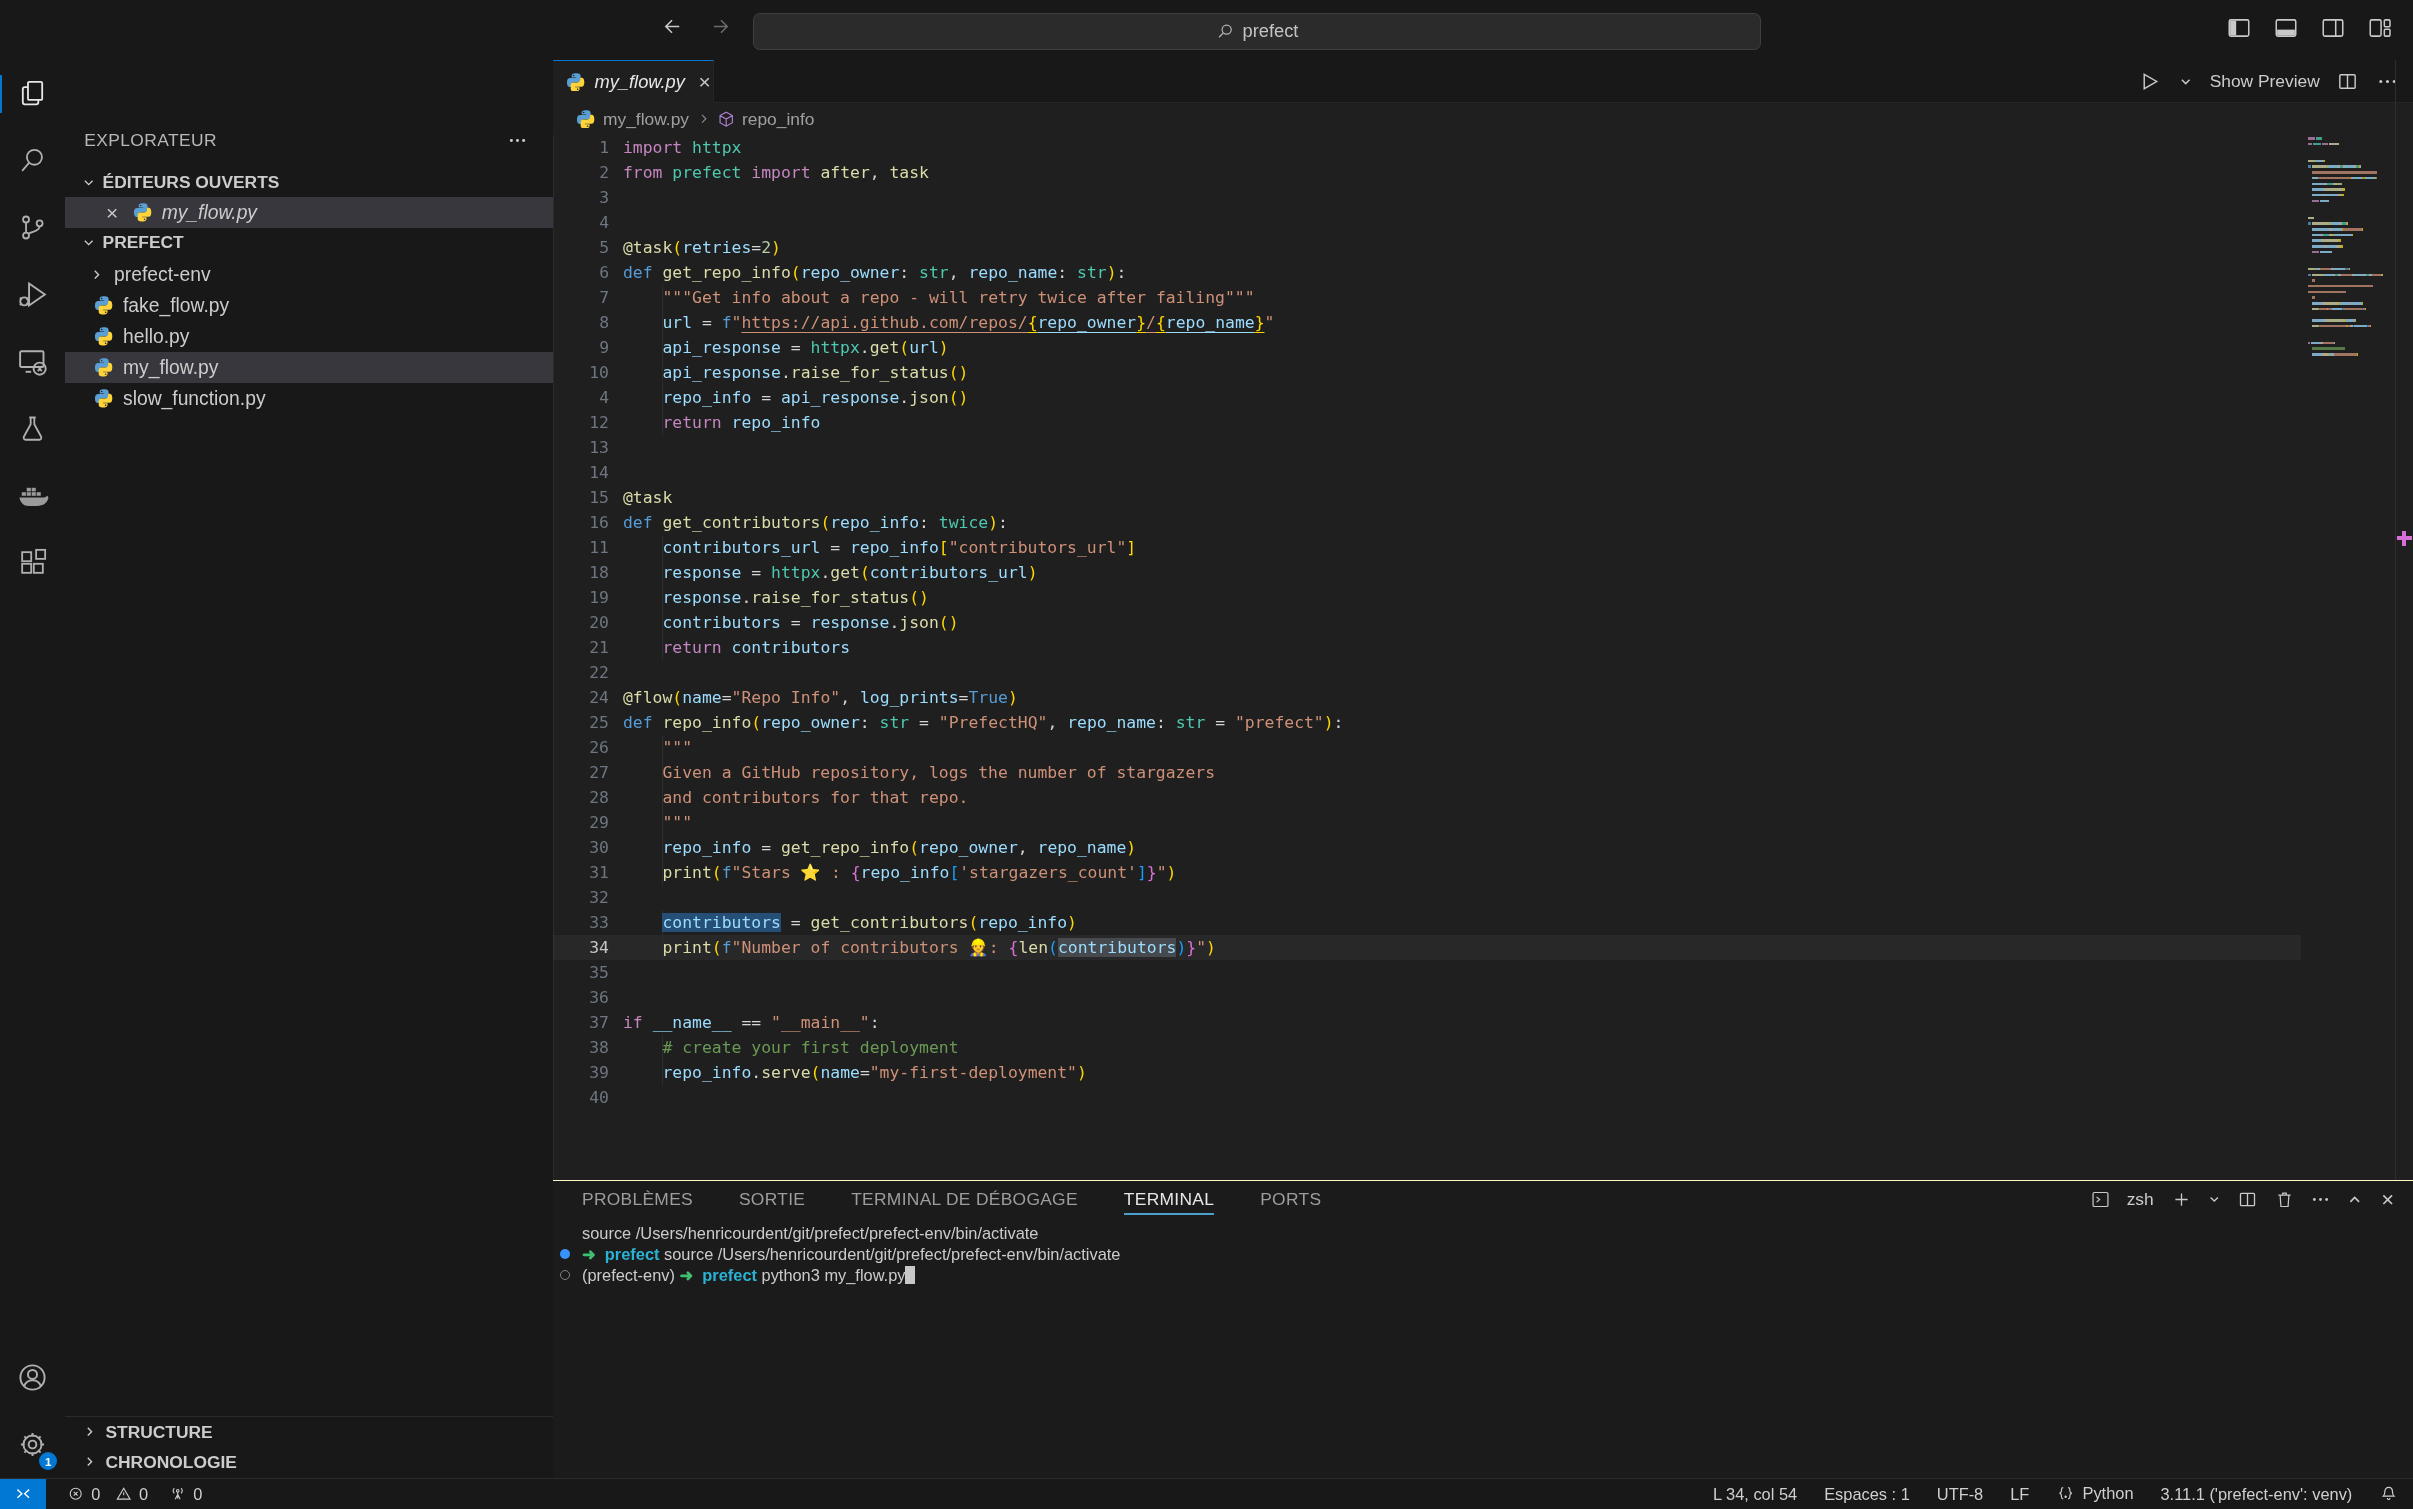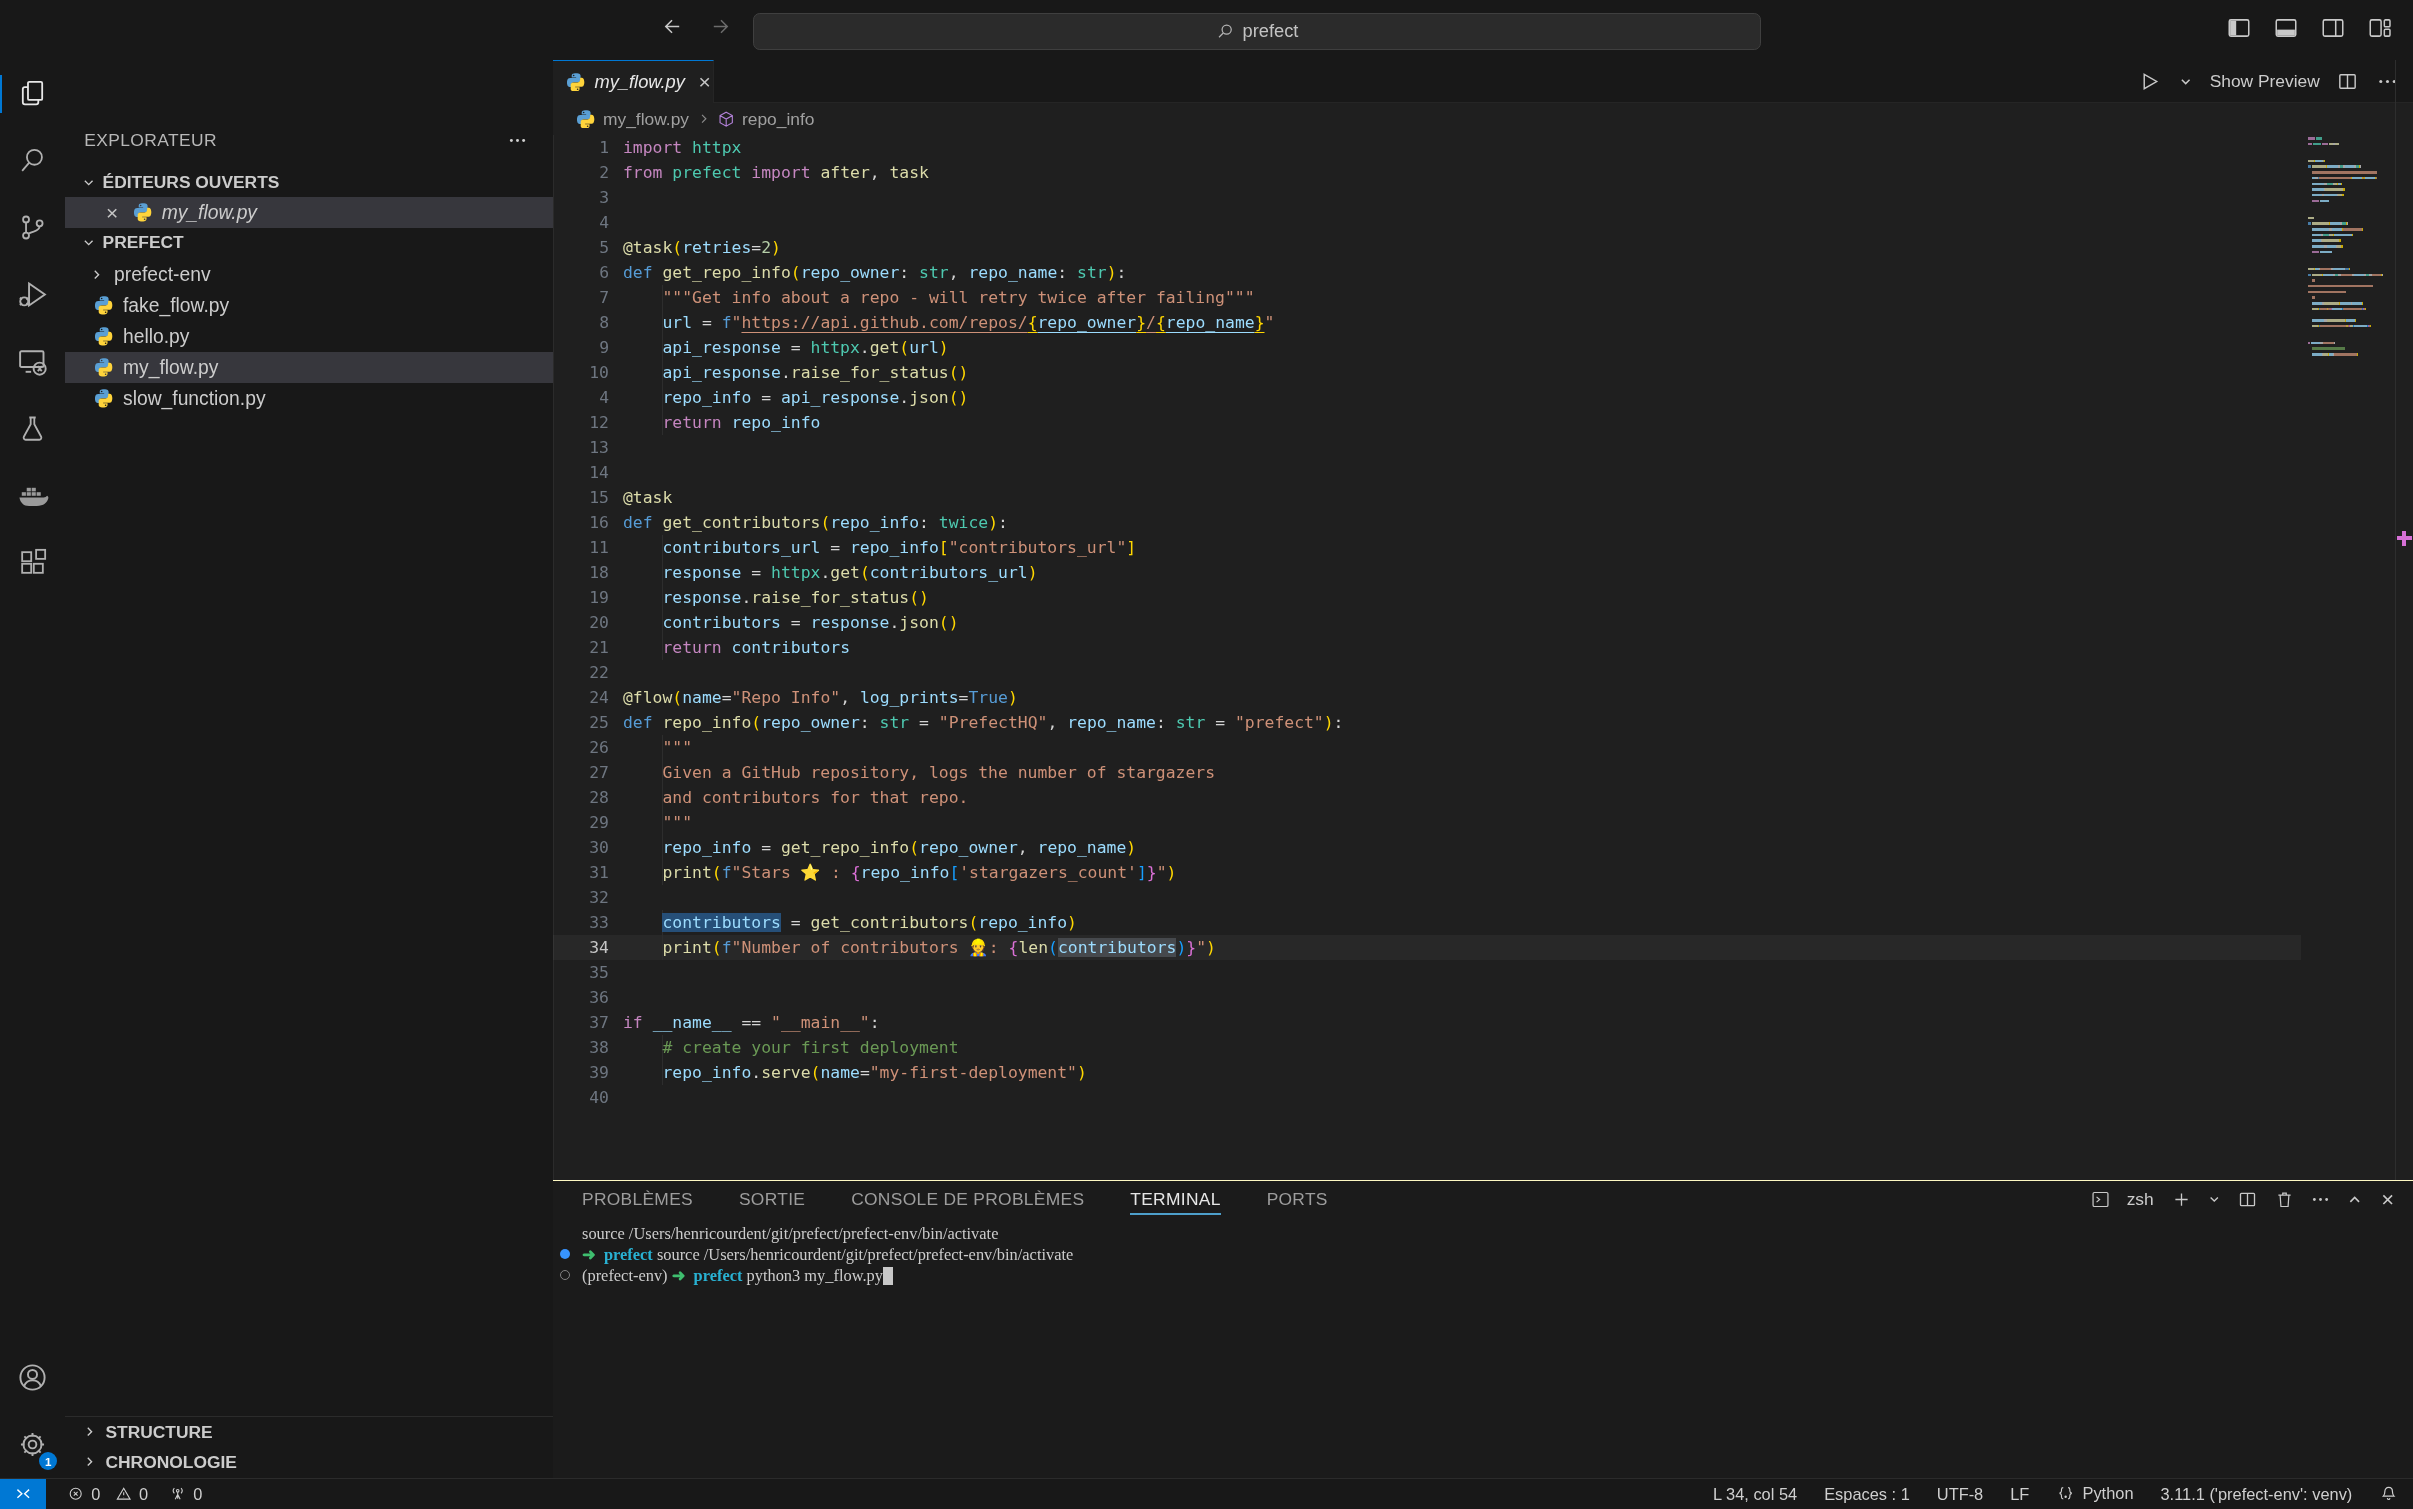--- a/index.html
+++ b/index.html
@@ -70,21 +70,21 @@
   .cursor-mark::after{content:"";position:absolute;left:5.3px;top:0;width:3.9px;height:14.5px;background:#d670d6;}
   
   .panel{position:absolute;left:553px;top:1180px;right:0;height:298px;background:#1b1b1b;border-top:1px solid #fef9c3;box-sizing:border-box;}
   .panel-tabs{position:absolute;left:29px;top:0;height:37px;display:flex;gap:46px;align-items:center;font-size:17.4px;color:#9d9d9d;letter-spacing:0.3px;}
   .panel-tab{position:relative;height:37px;display:flex;align-items:center;}
   .panel-tab.active{color:#e7e7e7;}
   .panel-tab.active::after{content:"";position:absolute;left:0;right:0;bottom:2.9px;height:1.9px;background:#4d9fcb;}
   .panel-acts{position:absolute;right:17.4px;top:0;height:37px;display:flex;align-items:center;gap:15.4px;color:#c9c9c9;}
   .panel-acts .shell{font-size:17.4px;color:#cccccc;margin-right:1.9px;}
   .term{position:absolute;left:0;top:42px;right:0;}
-  .t-line{position:relative;height:21px;line-height:21px;padding-left:29px;font-family:Liberation Serif, serif;
+  .t-line{position:relative;height:21px;line-height:21px;padding-left:29px;font-family:Liberation Sans, sans-serif;
     font-size:16.4px;white-space:pre;color:#ccc;}
   .t-deco{position:absolute;left:6.8px;top:4.8px;width:10.6px;height:10.6px;border-radius:50%;box-sizing:border-box;}
   .t-deco.filled{background:#3794ff;}
   .t-deco.open{border:1.6px solid #818181;}
   .tg{color:#3fbf6f;font-weight:bold;}
   .tc{color:#29b2d3;font-weight:bold;}
   .tw{color:#cccccc;}
   .tcur{display:inline-block;width:9.7px;height:18.3px;background:#c8c8c8;vertical-align:text-bottom;}
   
   .statusbar{position:absolute;left:0;top:1478px;width:2414px;height:31px;background:#181818;border-top:1px solid #2b2b2b;
@@ -451,21 +451,21 @@
       <div class="mm-row"><span style="width: 3.9px; background: transparent;"></span><span style="width: 9.7px; background: rgb(156, 220, 254); opacity: 0.75;"></span><span style="width: 1px; background: rgb(212, 212, 212); opacity: 0.75;"></span><span style="width: 5.8px; background: rgb(220, 220, 170); opacity: 0.75;"></span><span style="width: 1px; background: rgb(255, 215, 0); opacity: 0.75;"></span><span style="width: 3.9px; background: rgb(156, 220, 254); opacity: 0.75;"></span><span style="width: 1px; background: rgb(212, 212, 212); opacity: 0.75;"></span><span style="width: 23px; background: rgb(206, 145, 120); opacity: 0.75;"></span><span style="width: 1px; background: rgb(255, 215, 0); opacity: 0.75;"></span></div>
       <div class="mm-row"></div>
     </div>
   <div class="ovr-sep"></div>
   <div class="cursor-mark"></div>
 
   <div class="panel">
     <div class="panel-tabs" id="panel-tabs">
         <div class="panel-tab">PROBLÈMES</div>
         <div class="panel-tab">SORTIE</div>
-        <div class="panel-tab">CONSOLE DE PROBLÈMES</div>
+        <div class="panel-tab">TERMINAL DE DÉBOGAGE</div>
         <div class="panel-tab active">TERMINAL</div>
         <div class="panel-tab">PORTS</div>
       </div>
     <div class="panel-acts">
       <span>
         <svg width="21" height="21" viewBox="0 0 24 24" fill="none" stroke="#c9c9c9" stroke-width="1.4">
             <rect x="3.5" y="4" width="17" height="16" rx="1.5"></rect>
             <path d="M7.5 9l3.5 3-3.5 3"></path>
           </svg>
       </span>

